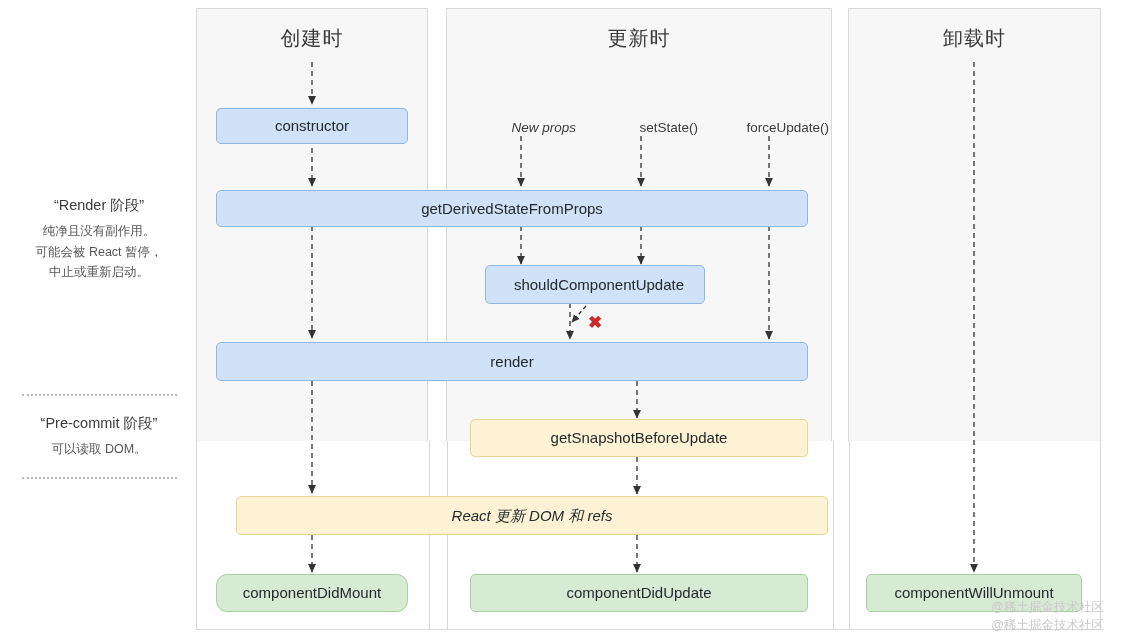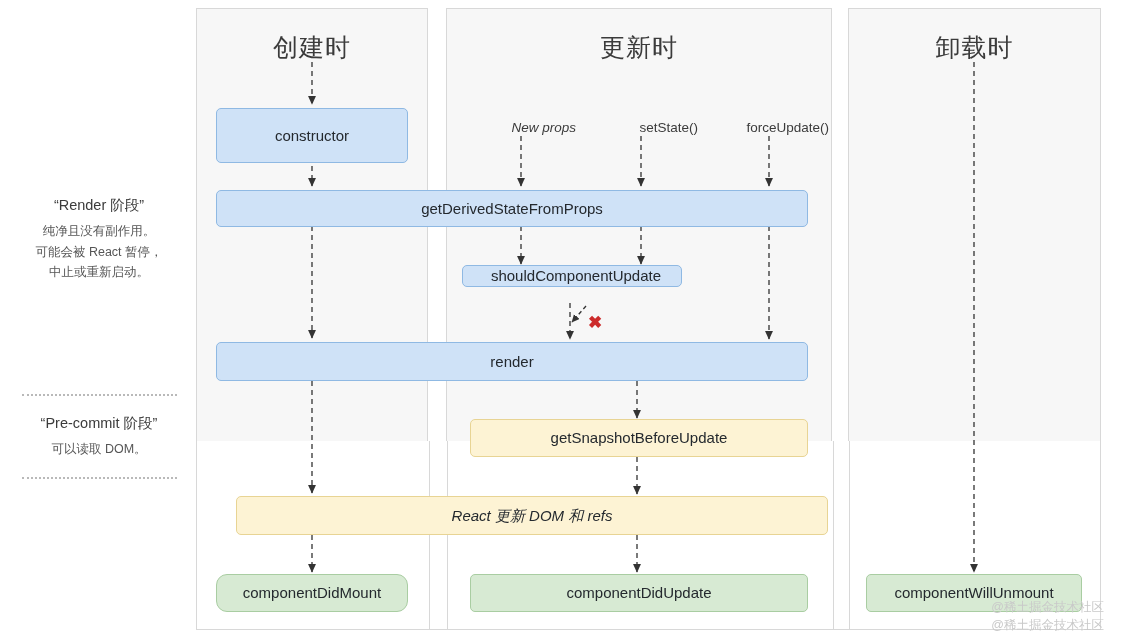--- a/index.html
+++ b/index.html
@@ -27,24 +27,24 @@
     background: #f7f7f7;
     border: 1px solid #d8d8d8;
     box-sizing: border-box;
   }
   .col-mount   { left: 196px;  width: 232px; }
   .col-update  { left: 446px;  width: 386px; }
   .col-unmount { left: 848px;  width: 253px; }
 
   .col-title {
     position: absolute;
-    top: 22px;
+    top: 16px;
     width: 100%;
     text-align: center;
-    font-size: 25px;
+    font-size: 20px;
     color: #3b3b3b;
     letter-spacing: 1px;
   }
   
   .band-white {
     position: absolute;
     left: 196px;
     top: 441px;
     width: 905px;
     height: 189px;
@@ -228,25 +228,25 @@
 
       <line x1="974" y1="62" x2="974" y2="572"></line>
     </g>
 
     <g stroke="#333" stroke-width="1.3" fill="none" stroke-dasharray="4,3" marker-end="url(#ah-sm)">
       <line x1="586" y1="306" x2="572" y2="322"></line>
     </g>
     <text x="588" y="328" font-family="Liberation Sans, sans-serif" font-size="17" font-weight="bold" fill="#cc2b2b">✖</text>
   </svg>
 
-  <div class="box blue" style="left:216px; top:108px; width:192px; height:55px;">constructor</div>
+  <div class="box blue" style="left:216px; top:108px; width:192px; height:36px;">constructor</div>
 
   <div class="box blue" style="left:216px; top:190px; width:592px; height:37px;">getDerivedStateFromProps</div>
 
-  <div class="box blue" style="left:462px; top:265px; width:220px; height:22px;padding-left:8px;">shouldComponentUpdate</div>
+  <div class="box blue" style="left:485px; top:265px; width:220px; height:39px;padding-left:8px;">shouldComponentUpdate</div>
 
   <div class="box blue" style="left:216px; top:342px; width:592px; height:39px;">render</div>
 
   <div class="box yellow" style="left:470px; top:419px; width:338px; height:38px;">getSnapshotBeforeUpdate</div>
 
   <div class="box yellow italic" style="left:216px; top:496px; width:592px; height:39px;margin-left:20px;">React 更新 DOM 和 refs</div>
 
   <div class="box green" style="left:216px; top:574px; width:192px; height:38px;border-radius:11px;">componentDidMount</div>
 
   <div class="box green" style="left:470px; top:574px; width:338px; height:38px;">componentDidUpdate</div>

